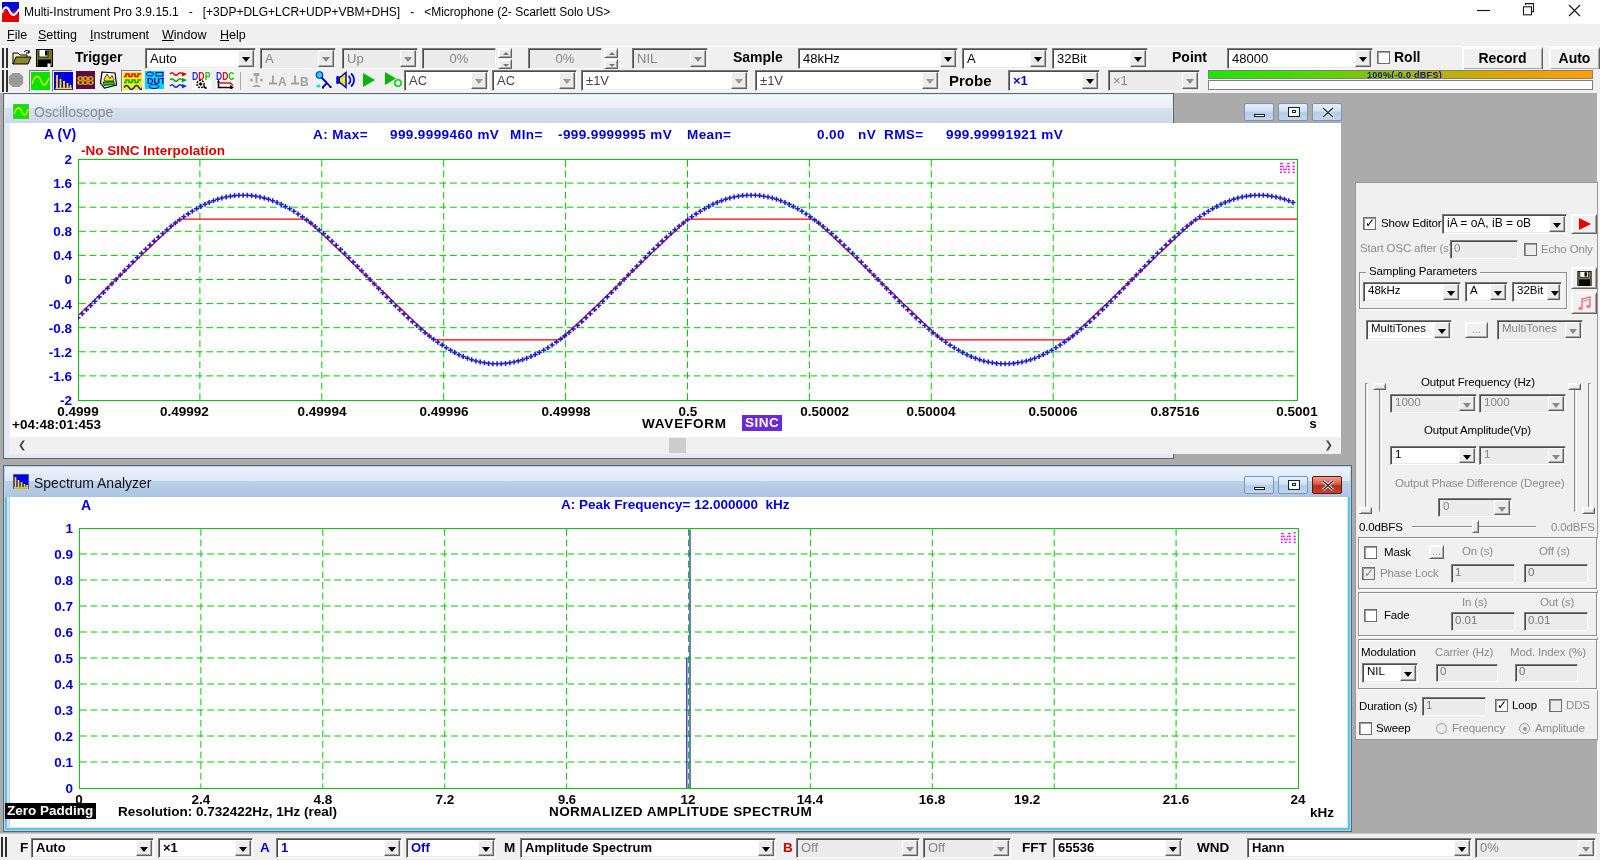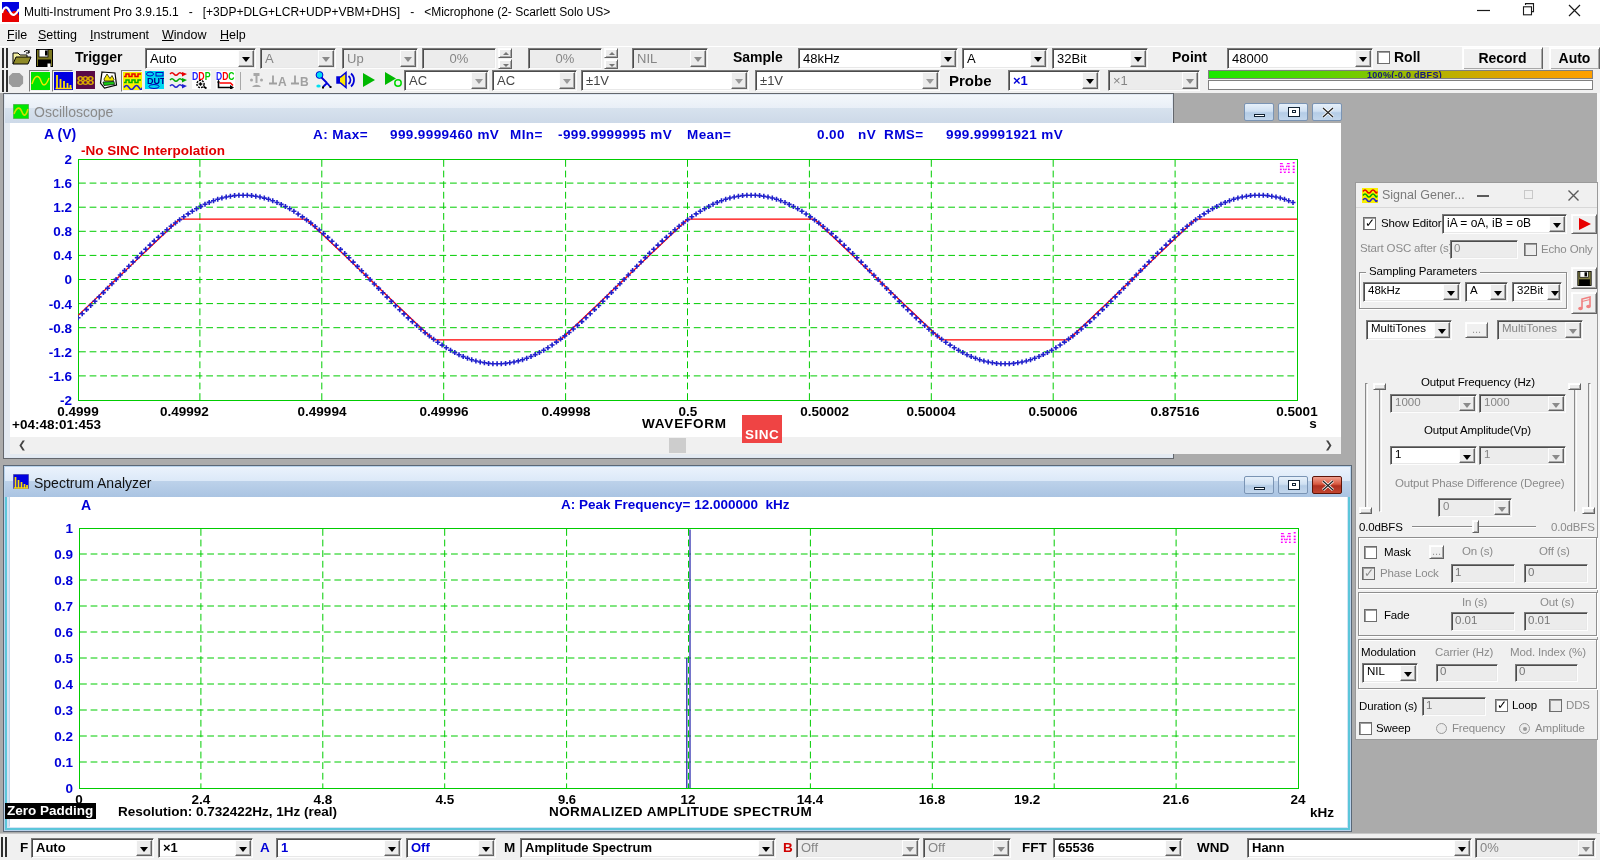--- a/index.html
+++ b/index.html
@@ -394,21 +394,21 @@
     <span class="abs b" style="left:526px;top:404px;width:80px;text-align:center;font-size:13.5px;color:#000">0.49998</span>
     <span class="abs b" style="left:648px;top:404px;width:80px;text-align:center;font-size:13.5px;color:#000">0.5</span>
     <span class="abs b" style="left:769px;top:404px;width:80px;text-align:right;font-size:13.5px;color:#000">0.50002</span>
     <span class="abs b" style="left:891px;top:404px;width:80px;text-align:center;font-size:13.5px;color:#000">0.50004</span>
     <span class="abs b" style="left:1013px;top:404px;width:80px;text-align:center;font-size:13.5px;color:#000">0.50006</span>
     <span class="abs b" style="left:1135px;top:404px;width:80px;text-align:center;font-size:13.5px;color:#000">0.87516</span>
     <span class="abs b" style="left:1257px;top:404px;width:80px;text-align:center;font-size:13.5px;color:#000">0.5001</span>
     <span class="abs b" style="left:1298px;top:416px;width:30px;text-align:center;font-size:13.5px">s</span>
     <span class="abs b" style="left:12px;top:417px;font-size:13.5px">+04:48:01:453</span>
     <span class="abs b" style="left:642px;top:416px;font-size:13.5px;letter-spacing:.8px">WAVEFORM</span>
-    <span class="abs b" style="left:742px;top:415px;font-size:13.5px;background:#ef4444;color:#fff;padding:12px 3px 1px 3px;letter-spacing:.5px">SINC</span>
+    <span class="abs b" style="left:742px;top:415px;font-size:13.5px;background:#6d28d9;color:#fff;padding:0 3px 1px 3px;letter-spacing:.5px">SINC</span>
   </div>
 <div class="abs" style="left:0;top:0">
     <svg class="abs" style="left:79px;top:528px" width="1220" height="261" viewBox="0 0 1220 261">
       <rect x="0.5" y="0.5" width="1219" height="260" fill="none" stroke="#00cc00"></rect>
       <path d="M1 26.0H1219" stroke="#00cc00" stroke-dasharray="6.8 3.8" fill="none"></path>
       <path d="M1 52.0H1219" stroke="#00cc00" stroke-dasharray="6.8 3.8" fill="none"></path>
       <path d="M1 78.0H1219" stroke="#00cc00" stroke-dasharray="6.8 3.8" fill="none"></path>
       <path d="M1 104.0H1219" stroke="#00cc00" stroke-dasharray="6.8 3.8" fill="none"></path>
       <path d="M1 130.0H1219" stroke="#00cc00" stroke-dasharray="6.8 3.8" fill="none"></path>
       <path d="M1 156.0H1219" stroke="#00cc00" stroke-dasharray="6.8 3.8" fill="none"></path>
@@ -440,49 +440,35 @@
     <span class="abs b" style="left:0;top:625px;width:73px;text-align:right;font-size:13.5px;color:#0000d8">0.6</span>
     <span class="abs b" style="left:0;top:651px;width:73px;text-align:right;font-size:13.5px;color:#0000d8">0.5</span>
     <span class="abs b" style="left:0;top:677px;width:73px;text-align:right;font-size:13.5px;color:#0000d8">0.4</span>
     <span class="abs b" style="left:0;top:703px;width:73px;text-align:right;font-size:13.5px;color:#0000d8">0.3</span>
     <span class="abs b" style="left:0;top:729px;width:73px;text-align:right;font-size:13.5px;color:#0000d8">0.2</span>
     <span class="abs b" style="left:0;top:755px;width:73px;text-align:right;font-size:13.5px;color:#0000d8">0.1</span>
     <span class="abs b" style="left:0;top:781px;width:73px;text-align:right;font-size:13.5px;color:#0000d8">0</span>
     <span class="abs b" style="left:39px;top:792px;width:80px;text-align:center;font-size:13.5px;color:#000">0</span>
     <span class="abs b" style="left:161px;top:792px;width:80px;text-align:center;font-size:13.5px;color:#000">2.4</span>
     <span class="abs b" style="left:283px;top:792px;width:80px;text-align:center;font-size:13.5px;color:#000">4.8</span>
-    <span class="abs b" style="left:405px;top:792px;width:80px;text-align:center;font-size:13.5px;color:#000">4.5</span>
+    <span class="abs b" style="left:405px;top:792px;width:80px;text-align:center;font-size:13.5px;color:#000">7.2</span>
     <span class="abs b" style="left:527px;top:792px;width:80px;text-align:center;font-size:13px;color:#000">9.6</span>
     <span class="abs b" style="left:648px;top:792px;width:80px;text-align:center;font-size:13.5px;color:#000">12</span>
     <span class="abs b" style="left:770px;top:792px;width:80px;text-align:center;font-size:13.5px;color:#000">14.4</span>
     <span class="abs b" style="left:892px;top:792px;width:80px;text-align:center;font-size:13.5px;color:#000">16.8</span>
     <span class="abs b" style="left:1014px;top:792px;width:80px;text-align:left;font-size:13.5px;color:#000">19.2</span>
     <span class="abs b" style="left:1136px;top:792px;width:80px;text-align:center;font-size:13.5px;color:#000">21.6</span>
     <span class="abs b" style="left:1258px;top:792px;width:80px;text-align:center;font-size:13.5px;color:#000">24</span>
     <span class="abs b" style="left:1302px;top:805px;width:40px;text-align:center;font-size:13.5px">kHz</span>
     <span class="abs b" style="left:5px;top:803px;font-size:13.5px;background:#000;color:#fff;padding:0 3px 1px 2px">Zero Padding</span>
     <span class="abs b" style="left:118px;top:804px;font-size:13.5px">Resolution: 0.732422Hz, 1Hz (real)</span>
     <span class="abs b" style="left:549px;top:804px;font-size:13.5px;letter-spacing:.4px">NORMALIZED AMPLITUDE SPECTRUM</span>
   </div>
 
 <div id="siggen" class="abs" style="left:1355px;top:182px;width:243px;height:558px;background:#f0f0f0;border:1px solid #9a9a9a">
-    <div class="abs" style="left:0;top:0;right:0;height:25px;background:#f0f0f0;border-bottom:1px solid #d8d8d8">
-      <svg class="abs" style="left:6px;top:5px" width="16" height="15" viewBox="0 0 16 15">
-        <rect width="16" height="15" fill="#f8f000"></rect>
-        <path d="M1 3.5 q2-3 4 0 t4 0 t4 0 t2 0" stroke="#e80000" stroke-width="1.5" fill="none"></path>
-        <path d="M1 7.5 q2-3 4 0 t4 0 t4 0 t2 0" stroke="#00a800" stroke-width="1.5" fill="none"></path>
-        <path d="M1 12 q2-3 4 0 t4 0 t4 0 t2 0" stroke="#2020d0" stroke-width="1.5" fill="none"></path>
-      </svg>
-      <span class="abs" style="left:26px;top:5px;font-size:12.5px;color:#7a7a7a">Signal Gener...</span>
-      <div class="abs" style="left:121px;top:12px;width:12px;height:1.5px;background:#5a5a5a"></div>
-      <div class="abs" style="left:168px;top:7px;width:9px;height:9px;border:1.5px solid #c8c8c8"></div>
-      <svg class="abs" style="left:211px;top:6px" width="13" height="13" viewBox="0 0 13 13">
-        <path d="M1.5 1.5 L11.5 11.5 M11.5 1.5 L1.5 11.5" stroke="#5a5a5a" stroke-width="1.4"></path>
-      </svg>
-    </div>
     <div class="cb" style="left:7px;top:34px">
       <span class="chk">✓</span>
     </div>
     <span class="lbl" style="left:25px;top:34px;font-size:11.5px">Show Editor</span>
     <div class="abs combo sunk" style="left:86px;top:31px;width:125px;height:20px">
       <span class="tx" style="font-size:12px;top:1px">iA = oA, iB = oB</span>
       <span class="ar"></span>
     </div>
     <div class="abs rais" style="left:215px;top:31px;width:26px;height:20px;background:#f0f0f0">
       <svg class="abs" style="left:6px;top:3px" width="14" height="12" viewBox="0 0 14 12">

